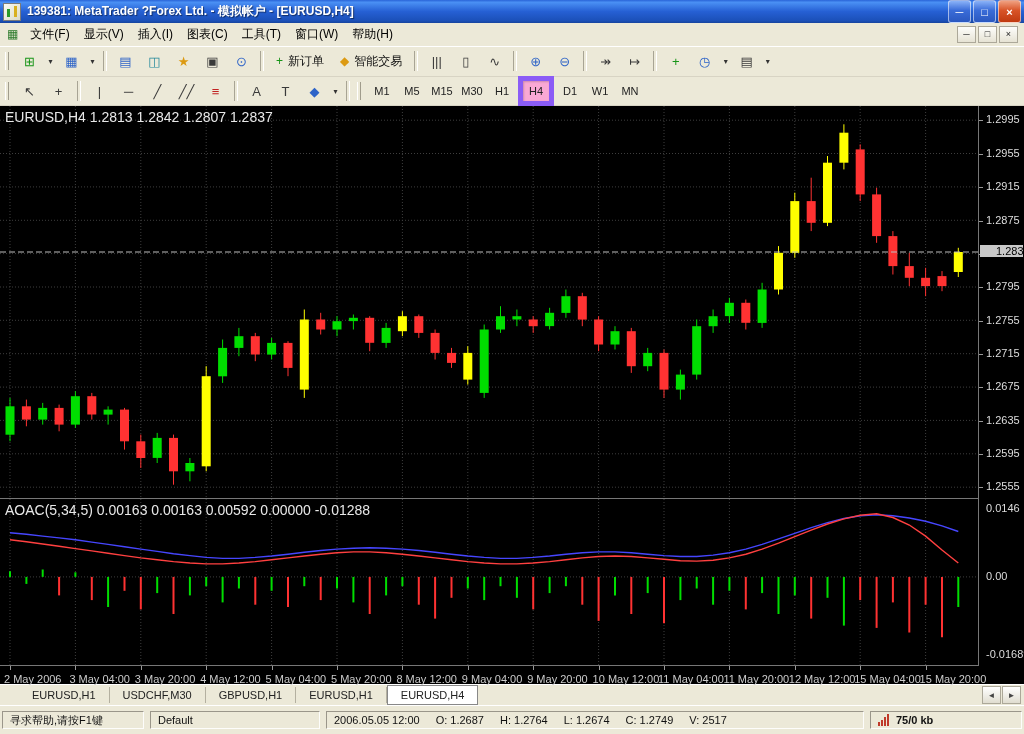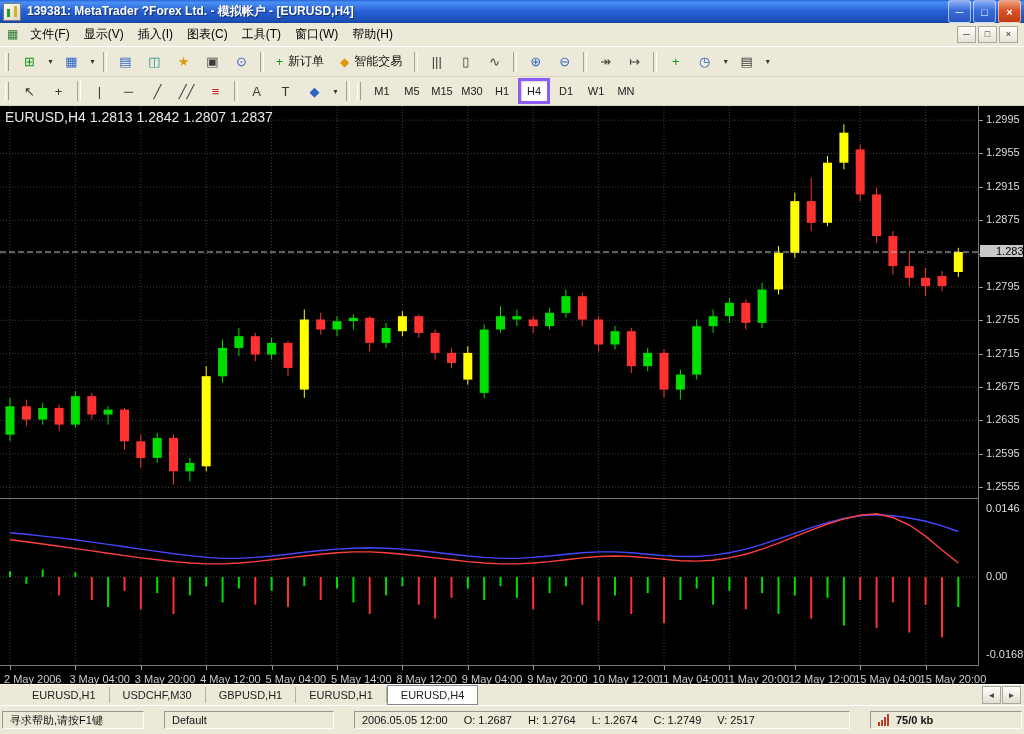--- a/index.html
+++ b/index.html
@@ -28,21 +28,21 @@
   
   .toolbar{background:#ECE9D8;display:flex;align-items:center;padding:0 2px;border-bottom:1px solid #d8d4c4}
   .tb1{height:30px}
   .tb2{height:28px}
   .grip{width:2px;height:18px;border-left:1px solid #fff;border-right:1px solid #a09c8c;margin:0 6px 0 3px}
   .sep{width:2px;height:20px;border-left:1px solid #a8a494;border-right:1px solid #fff;margin:0 4px}
   .tbtn{min-width:23px;height:22px;display:flex;align-items:center;justify-content:center;border:1px solid transparent;font-size:13px;padding:0 2px;color:#333}
   .tbtn.textbtn{gap:5px;font-size:12px;padding:0 7px;color:#111}
   .caretbtn{width:11px;height:22px;display:flex;align-items:center;justify-content:center;font-size:8px;color:#333;border:1px solid transparent}
   .tfbtn{min-width:26px;height:20px;display:flex;align-items:center;justify-content:center;font-size:11px;color:#222;border:1px solid transparent;margin:0 1px}
-  .tfbtn.active{background:#ffffff;border:3px solid #8b5cf6;box-shadow:inset 1px 1px 2px rgba(0,0,0,.18)}
+  .tfbtn.active{background:#f9a8d4;border:5px solid #8b5cf6;box-shadow:inset 1px 1px 2px rgba(0,0,0,.18)}
   .c-green{color:#189518}.c-red{color:#c22222}.c-blue{color:#2e64c8}.c-yellow{color:#dc9a12}.c-teal{color:#22889a}.c-dark{color:#3a3a3a}
   .glyph{line-height:1}
 
   
   .chart-area{position:relative;height:586px;background:#000}
   .main-pane{position:absolute;left:0;top:0;width:978px;height:392px;border-bottom:1px solid #777}
   .ind-pane{position:absolute;left:0;top:393px;width:978px;height:166px;border-bottom:1px solid #777}
   .price-scale{position:absolute;left:978px;top:0;width:45px;height:560px;border-left:1px solid #777;font-size:11px;color:#ddd}
   .plabel{position:absolute;left:7px;white-space:nowrap}
   .ptick{position:absolute;left:0;width:4px;height:1px;background:#999}
@@ -56,21 +56,21 @@
   .cp{stroke:#BEBEBE;stroke-dasharray:6 3;stroke-width:1}
 
   
   .tabbar{height:20px;background:#ECE9D8;display:flex;align-items:center;border-top:1px solid #fff;padding-left:19px}
   .tab{height:16px;line-height:16px;padding:0 13px;font-size:11px;color:#222;border-right:1px solid #b4b0a0;white-space:nowrap}
   .tab.active{background:#fff;border:1px solid #888;height:18px;line-height:18px}
   .tabnav{margin-left:auto;display:flex;gap:1px;padding-right:3px}
   .tabnavbtn{width:17px;height:16px;border:1px solid #ACA899;background:linear-gradient(#fff,#e0ddd0);font-size:8px;display:flex;align-items:center;justify-content:center;color:#444}
 
   
-  .statusbar{height:24px;background:#ECE9D8;display:flex;align-items:center;gap:20px;padding:2px 2px;border-top:1px solid #fff;font-size:11px}
+  .statusbar{height:24px;background:#ECE9D8;display:flex;align-items:center;gap:6px;padding:2px 2px;border-top:1px solid #fff;font-size:11px}
   .seg{height:18px;border:1px solid;border-color:#9a968a #fdfdfb #fdfdfb #9a968a;display:flex;align-items:center;padding:0 7px;color:#111;white-space:nowrap;box-sizing:border-box}
   .seg.help{width:142px}
   .seg.profile{width:170px}
   .seg.info{flex:1;gap:16px}
   .seg.net{width:152px;gap:7px}
   .sig{display:flex;align-items:flex-end;gap:1px;height:12px}
   .sig i{display:block;width:2px;background:#c03a2a}
   .kb{font-weight:bold}
 </style>
 </head>
@@ -371,20 +371,21 @@
           <line x1="925.6" x2="925.6" y1="161.8" y2="190.2" stroke="#FF3232" stroke-width="1"></line>
           <rect x="921.1" y="171.8" width="9" height="8.3" fill="#FF3232"></rect>
           <line x1="942.0" x2="942.0" y1="165.1" y2="185.2" stroke="#FF3232" stroke-width="1"></line>
           <rect x="937.5" y="170.1" width="9" height="10.0" fill="#FF3232"></rect>
           <line x1="958.3" x2="958.3" y1="141.8" y2="171.0" stroke="#FFFF00" stroke-width="1"></line>
           <rect x="953.8" y="146.0" width="9" height="20.0" fill="#FFFF00"></rect>
           <line class="cp" x1="0" x2="978" y1="146.0" y2="146.0"></line>
         </svg>
     </div>
     <div class="ind-pane">
+      <div class="info-line">AOAC(5,34,5) 0.00163 0.00163 0.00592 0.00000 -0.01288</div>
       <svg id="ind-svg" width="978" height="166">
           <line class="grid" x1="0" x2="978" y1="77.9" y2="77.9"></line>
           <line class="grid" x1="10.0" x2="10.0" y1="0" y2="166"></line>
           <line class="grid" x1="75.4" x2="75.4" y1="0" y2="166"></line>
           <line class="grid" x1="140.8" x2="140.8" y1="0" y2="166"></line>
           <line class="grid" x1="206.2" x2="206.2" y1="0" y2="166"></line>
           <line class="grid" x1="271.6" x2="271.6" y1="0" y2="166"></line>
           <line class="grid" x1="337.0" x2="337.0" y1="0" y2="166"></line>
           <line class="grid" x1="402.4" x2="402.4" y1="0" y2="166"></line>
           <line class="grid" x1="467.8" x2="467.8" y1="0" y2="166"></line>
@@ -492,21 +493,21 @@
         <div class="tlabel" style="left:4.0px">2 May 2006</div>
         <div class="ttick" style="left:75.4px"></div>
         <div class="tlabel" style="left:69.4px">3 May 04:00</div>
         <div class="ttick" style="left:140.8px"></div>
         <div class="tlabel" style="left:134.8px">3 May 20:00</div>
         <div class="ttick" style="left:206.2px"></div>
         <div class="tlabel" style="left:200.2px">4 May 12:00</div>
         <div class="ttick" style="left:271.6px"></div>
         <div class="tlabel" style="left:265.6px">5 May 04:00</div>
         <div class="ttick" style="left:337.0px"></div>
-        <div class="tlabel" style="left:331.0px">5 May 14:00</div>
+        <div class="tlabel" style="left:331.0px">5 May 20:00</div>
         <div class="ttick" style="left:402.4px"></div>
         <div class="tlabel" style="left:396.4px">8 May 12:00</div>
         <div class="ttick" style="left:467.8px"></div>
         <div class="tlabel" style="left:461.8px">9 May 04:00</div>
         <div class="ttick" style="left:533.2px"></div>
         <div class="tlabel" style="left:527.2px">9 May 20:00</div>
         <div class="ttick" style="left:598.6px"></div>
         <div class="tlabel" style="left:592.6px">10 May 12:00</div>
         <div class="ttick" style="left:664.0px"></div>
         <div class="tlabel" style="left:658.0px">11 May 04:00</div>

